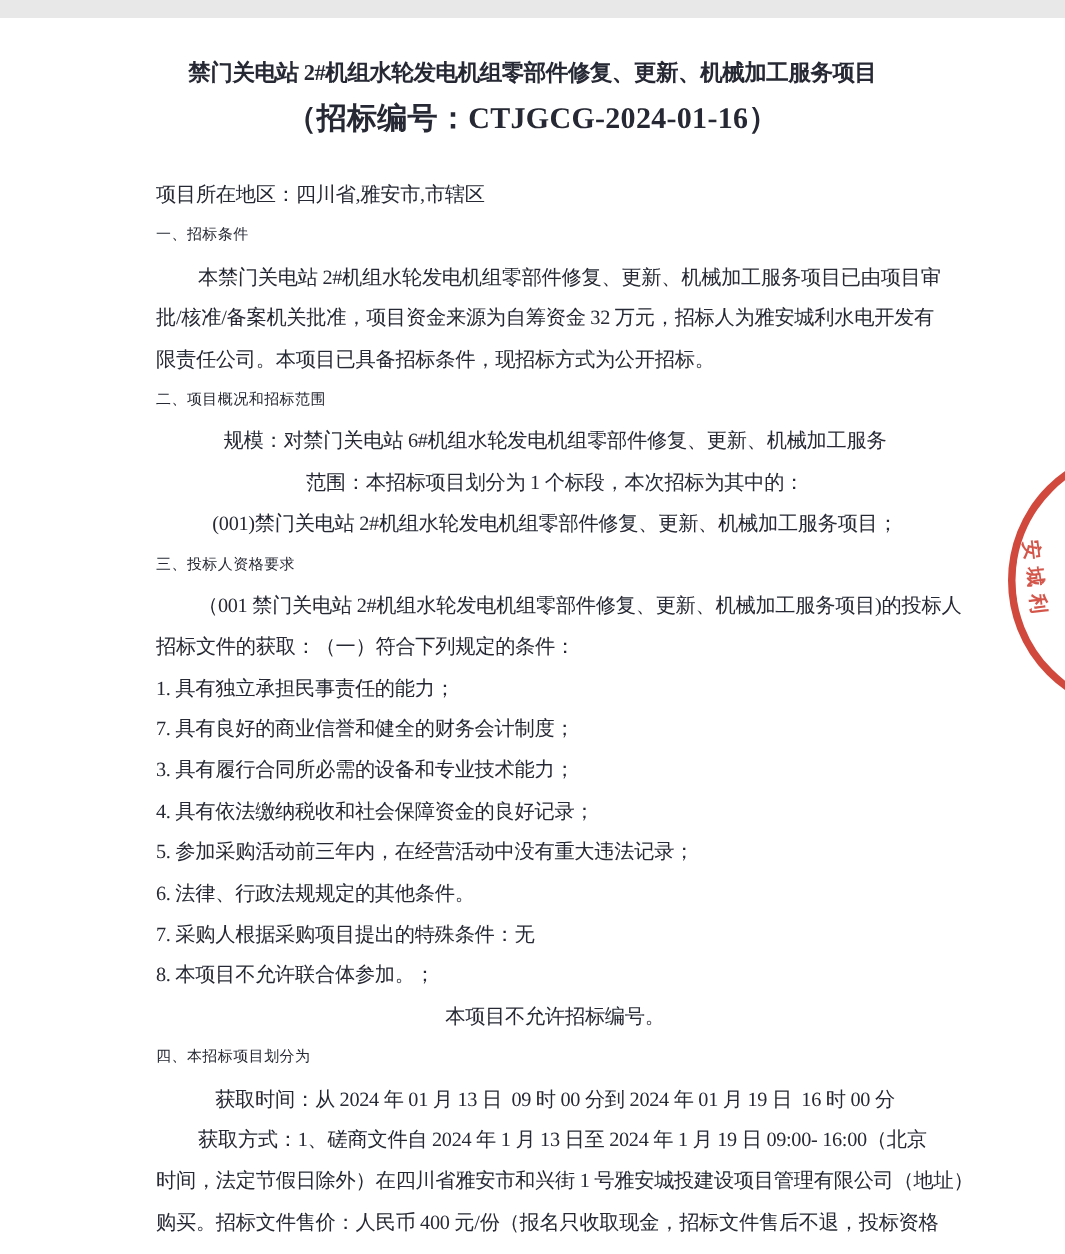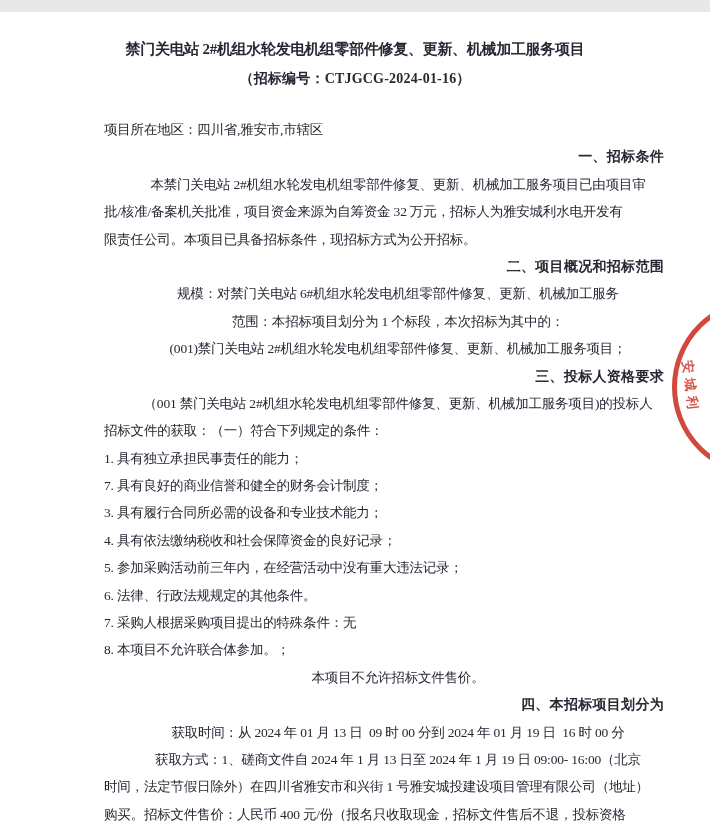--- a/index.html
+++ b/index.html
@@ -11,32 +11,32 @@
     overflow:hidden;
     font-family:"Liberation Serif","DejaVu Serif",serif;
     color:#262833;
   }
   .titles { padding-top:22px; text-align:center; }
   .title-main {
     font-size:15px; font-weight:bold; letter-spacing:-0.3px; line-height:30px;
     white-space:pre;
   }
   .title-sub {
-    font-size:14px; font-weight:bold; letter-spacing:0.2px; line-height:30px;
+    font-size:20px; font-weight:bold; letter-spacing:0.2px; line-height:30px;
     white-space:pre;
   }
-  .content { margin-top:22px; padding:0 46px 0 104px; }
+  .content { margin-top:22px; padding:0 102px 0 104px; }
   .line {
     font-size:13.5px;
     letter-spacing:-0.2px;
     line-height:27.4px;
     height:27.4px;
     white-space:pre;
   }
-  .heading { font-weight:bold; font-size:14px; letter-spacing:0.3px;text-align:right; }
+  .heading { font-weight:normal; font-size:10px; letter-spacing:0.3px; }
   .indent { text-indent:28px;text-align:center; }
   .em-i { }
   
   .stamp-circle {
     position:absolute;
     left:672px; top:286px;
     width:168px; height:168px;
     border:5px solid #cd392c;
     border-radius:50%;
     opacity:0.92;
@@ -79,21 +79,21 @@
     <div class="line indent">（001 禁门关电站 2#机组水轮发电机组零部件修复、更新、机械加工服务项目)的投标人</div>
     <div class="line">招标文件的获取：（一）符合下列规定的条件：</div>
     <div class="line">1. 具有独立承担民事责任的能力；</div>
     <div class="line">7. 具有良好的商业信誉和健全的财务会计制度；</div>
     <div class="line">3. 具有履行合同所必需的设备和专业技术能力；</div>
     <div class="line">4. 具有依法缴纳税收和社会保障资金的良好记录；</div>
     <div class="line">5. 参加采购活动前三年内，在经营活动中没有重大违法记录；</div>
     <div class="line">6. 法律、行政法规规定的其他条件。</div>
     <div class="line">7. 采购人根据采购项目提出的特殊条件：无</div>
     <div class="line">8. 本项目不允许联合体参加。；</div>
-    <div class="line indent"><span>本项目</span><span class="em-i">不允许</span><span>招标文件售价。</span></div>
+    <div class="line indent"><span>本项目</span><span class="em-i">不允许</span><span>招标编号。</span></div>
     <div class="line heading">四、本招标项目划分为</div>
     <div class="line indent">获取时间：从 2024 年 01 月 13 日  09 时 00 分到 2024 年 01 月 19 日  16 时 00 分</div>
     <div class="line indent">获取方式：1、磋商文件自 2024 年 1 月 13 日至 2024 年 1 月 19 日 09:00- 16:00（北京</div>
     <div class="line">时间，法定节假日除外）在四川省雅安市和兴街 1 号雅安城投建设项目管理有限公司（地址）</div>
     <div class="line">购买。招标文件售价：人民币 400 元/份（报名只收取现金，招标文件售后不退，投标资格</div>
   </div>
 
   <div class="stamp-circle"></div>
   <div class="stamp-text">安城利</div>
 

